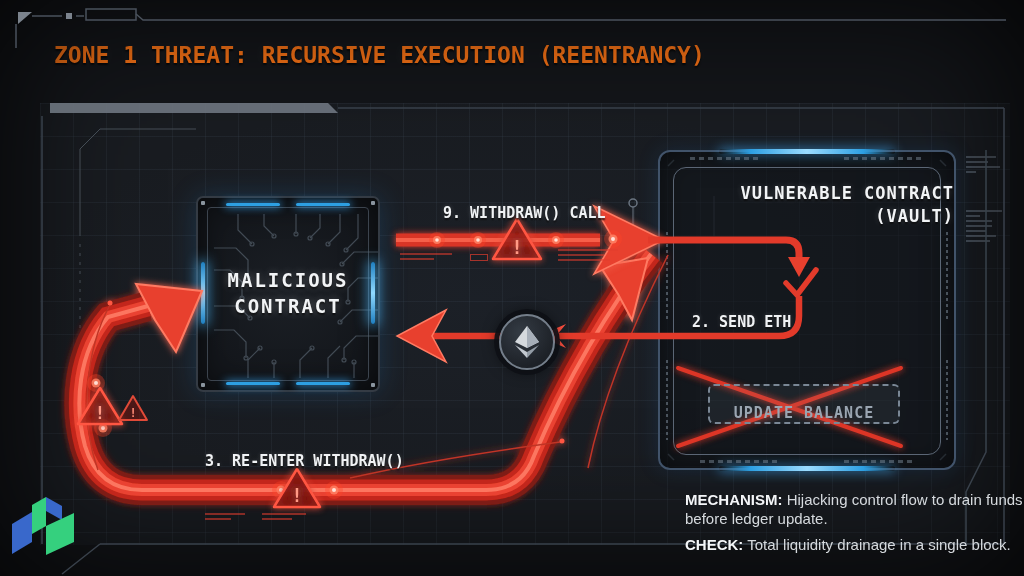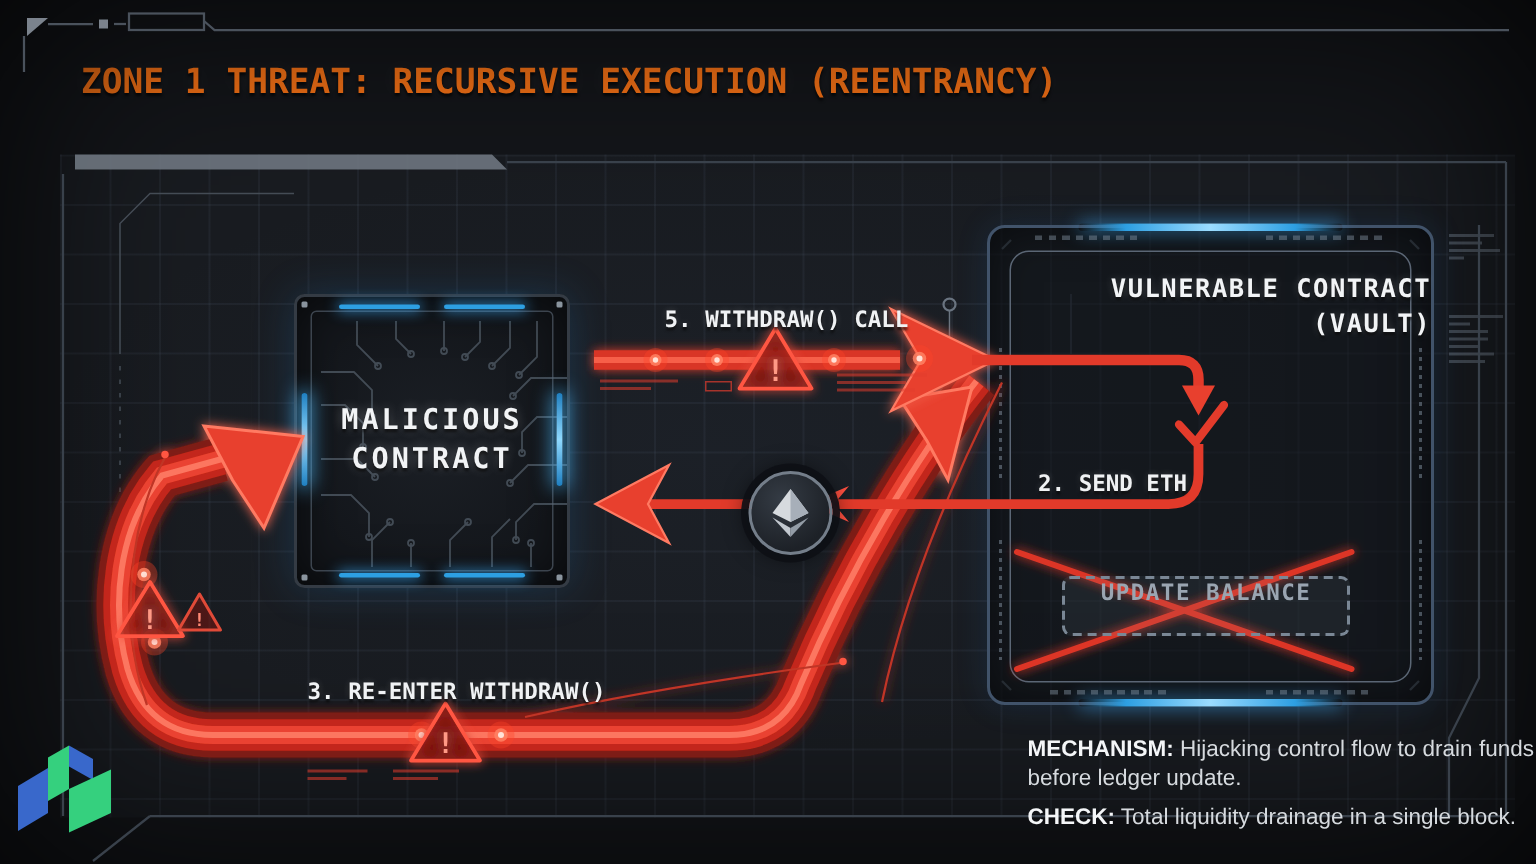--- a/index.html
+++ b/index.html
@@ -67,21 +67,21 @@
   .vtick{position:absolute;width:2px;background:repeating-linear-gradient(
       rgba(130,145,160,.5) 0 3px, transparent 3px 6px);}
   .htick{position:absolute;height:3px;background:repeating-linear-gradient(90deg,
       rgba(130,145,160,.45) 0 5px, transparent 5px 9px);}
   .mono-label{font-weight:bold;white-space:nowrap;
     text-shadow:0 0 5px rgba(255,255,255,.18),0 2px 2px rgba(0,0,0,.85);color:#f0f2f4;}
   .update-box{
     left:708px;top:384px;width:192px;height:40px;box-sizing:border-box;
     border:2px dashed #7a8795;border-radius:6px;
     background:rgba(130,145,160,.10);
-    display:flex;align-items:flex-start;justify-content:center;
+    display:flex;align-items:flex-end;justify-content:center;
     font-weight:bold;font-size:15px;letter-spacing:1px;color:#9aa5b1;
   }
   .never-label{left:658px;top:433px;width:298px;text-align:center;
     font-weight:bold;font-size:13.5px;letter-spacing:1px;color:#e0362a;
     text-shadow:0 0 7px rgba(255,60,40,.5);}
   
   .lbl-withdraw{left:443px;top:204px;font-size:15px;}
   .lbl-check{left:822px;top:262px;font-size:15px;line-height:19px;}
   .lbl-sendeth{left:692px;top:313px;font-size:15px;}
   .lbl-reenter{left:205px;top:452px;font-size:15px;}
@@ -375,21 +375,21 @@
 
   <div class="abs eth-coin">
     <svg width="30" height="34" viewBox="0 0 30 34">
       <polygon points="15,1 27,17 15,23 3,17" fill="#d6dade"></polygon>
       <polygon points="15,1 27,17 15,23" fill="#a7afb9"></polygon>
       <polygon points="3,20 15,27 15,33" fill="#c2c8cf"></polygon>
       <polygon points="27,20 15,27 15,33" fill="#939ca6"></polygon>
     </svg>
   </div>
 
-  <div class="abs mono-label lbl-withdraw label-layer">5. WITHDRAW() CALL</div>
+  <div class="abs mono-label lbl-withdraw label-layer">9. WITHDRAW() CALL</div>
   <div class="abs mono-label lbl-sendeth label-layer">2. SEND ETH</div>
   <div class="abs mono-label lbl-reenter label-layer">3. RE-ENTER WITHDRAW()</div>
 
   <div class="abs footer label-layer">
     <div>
       <b>MECHANISM:</b><span> Hijacking control flow to drain funds before ledger update.</span>
     </div>
     <div class="row2">
       <b>CHECK:</b><span> Total liquidity drainage in a single block.</span>
     </div>

